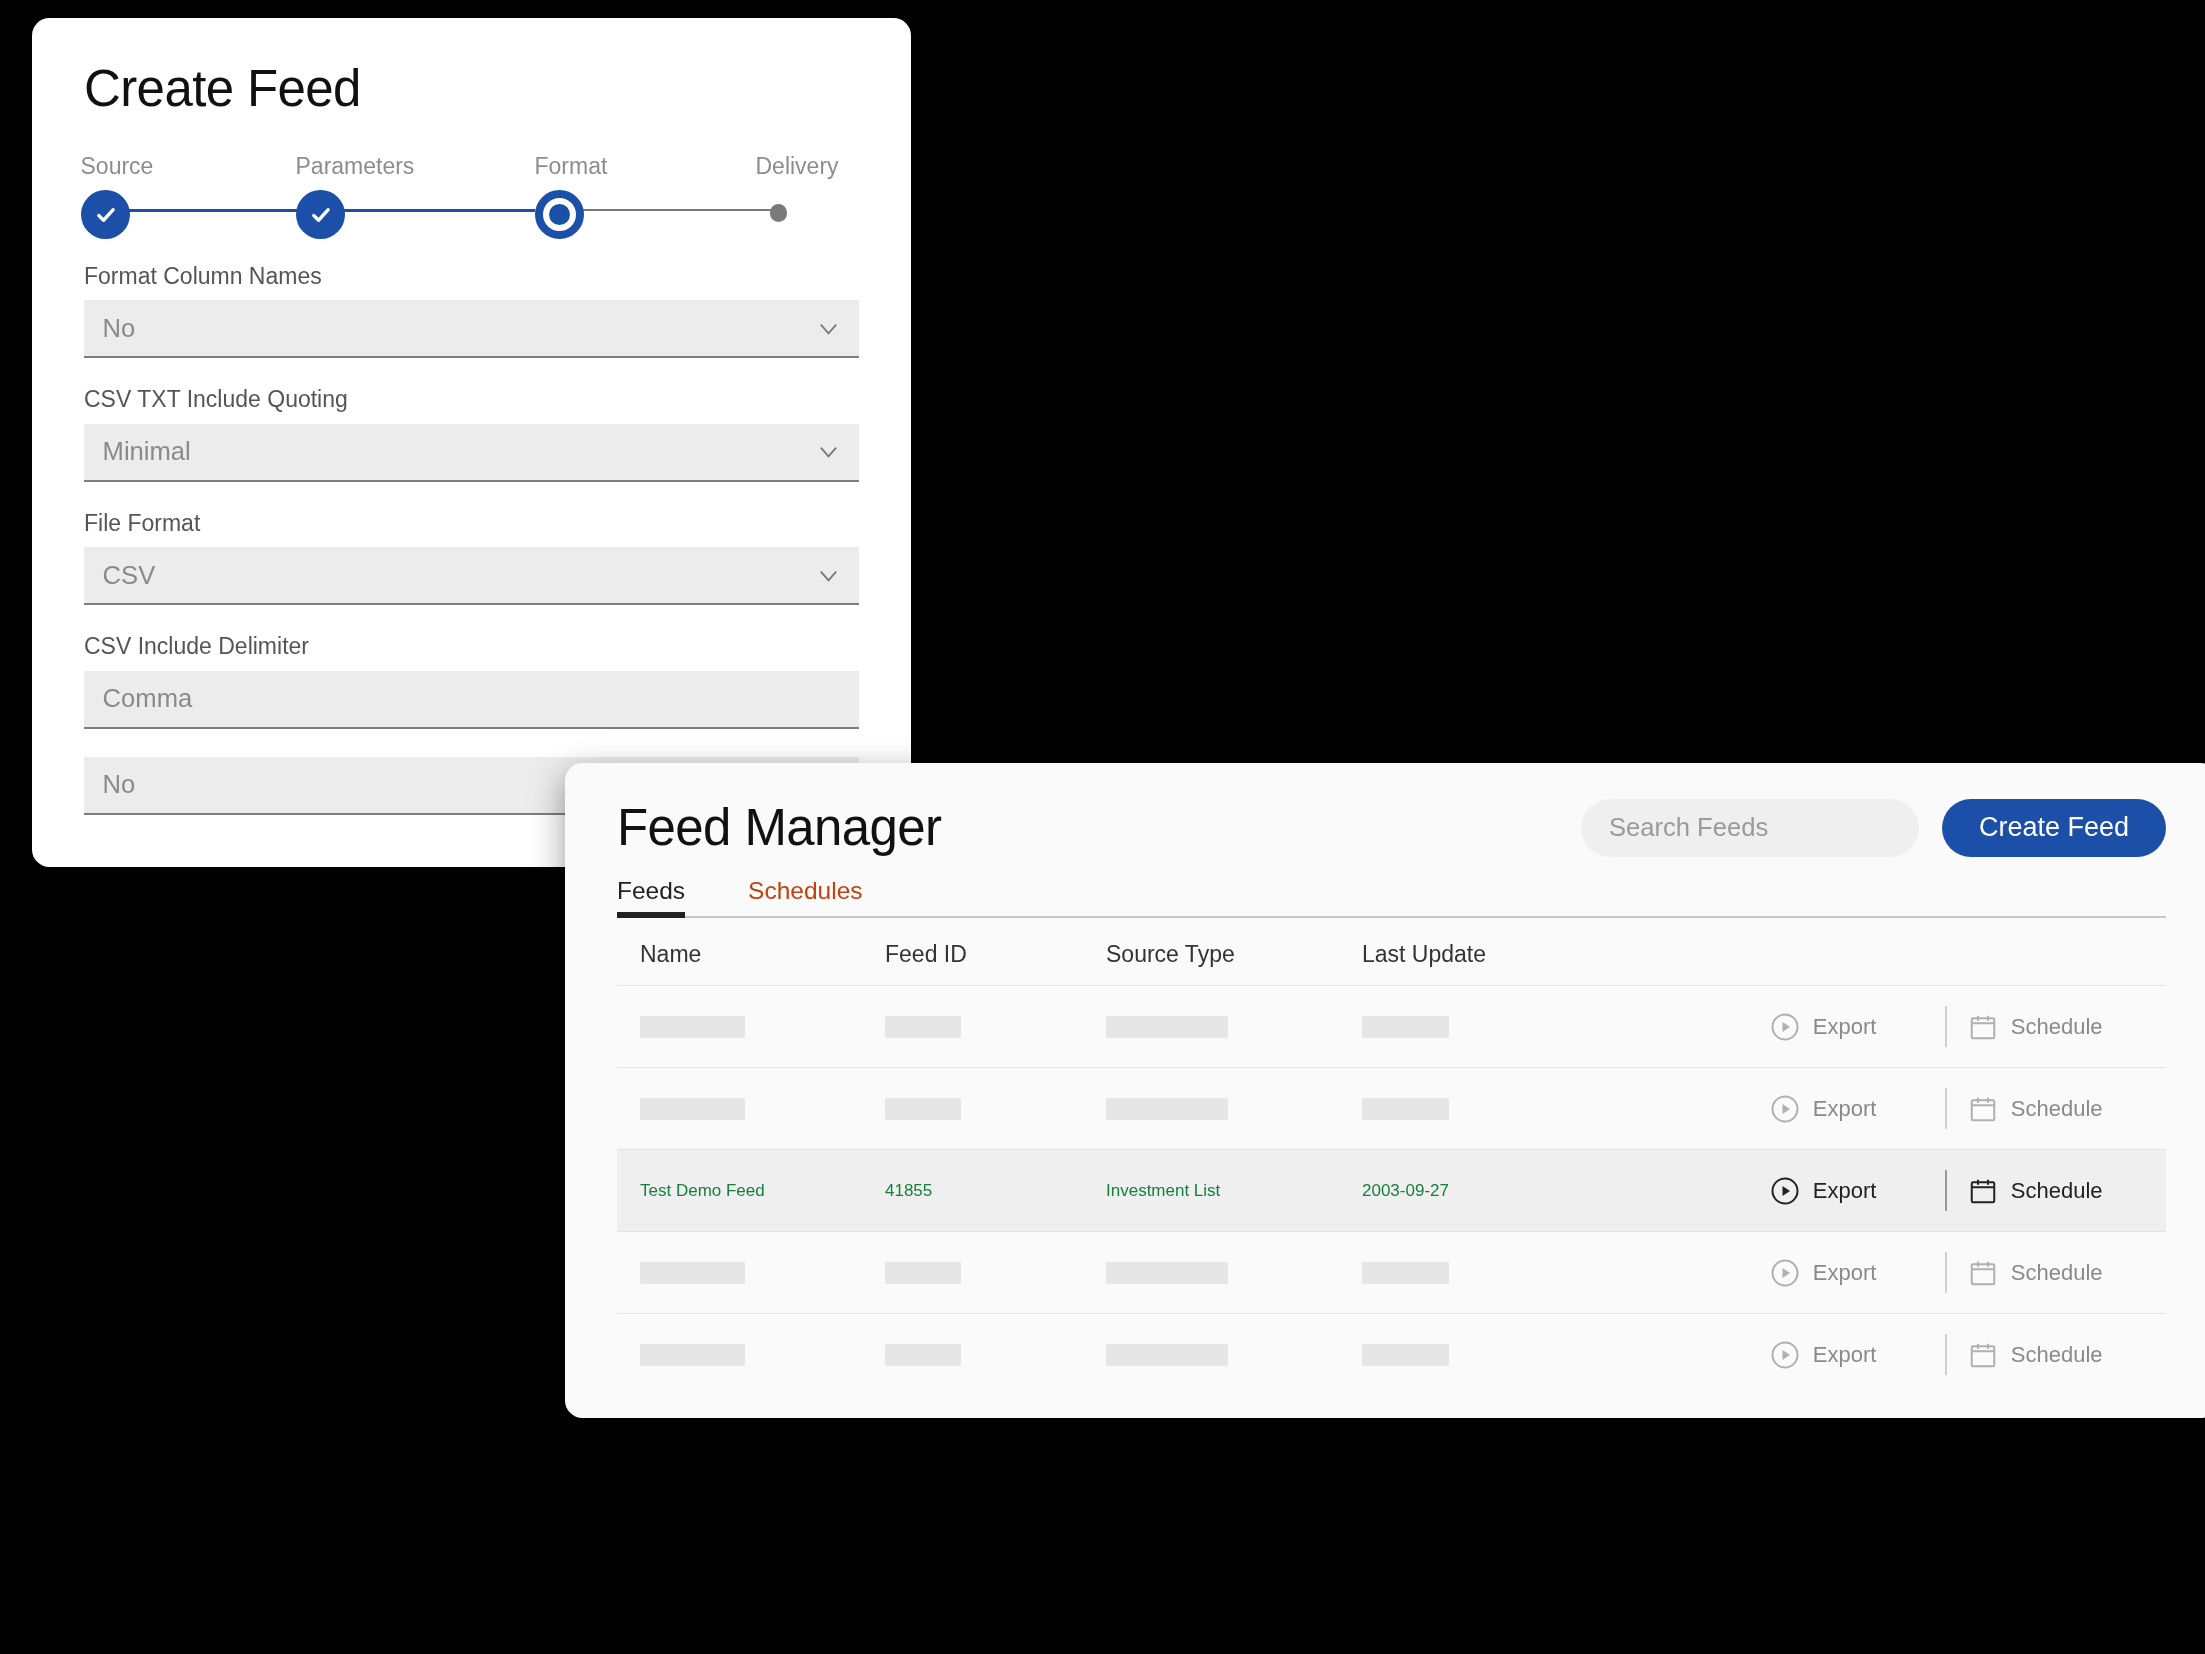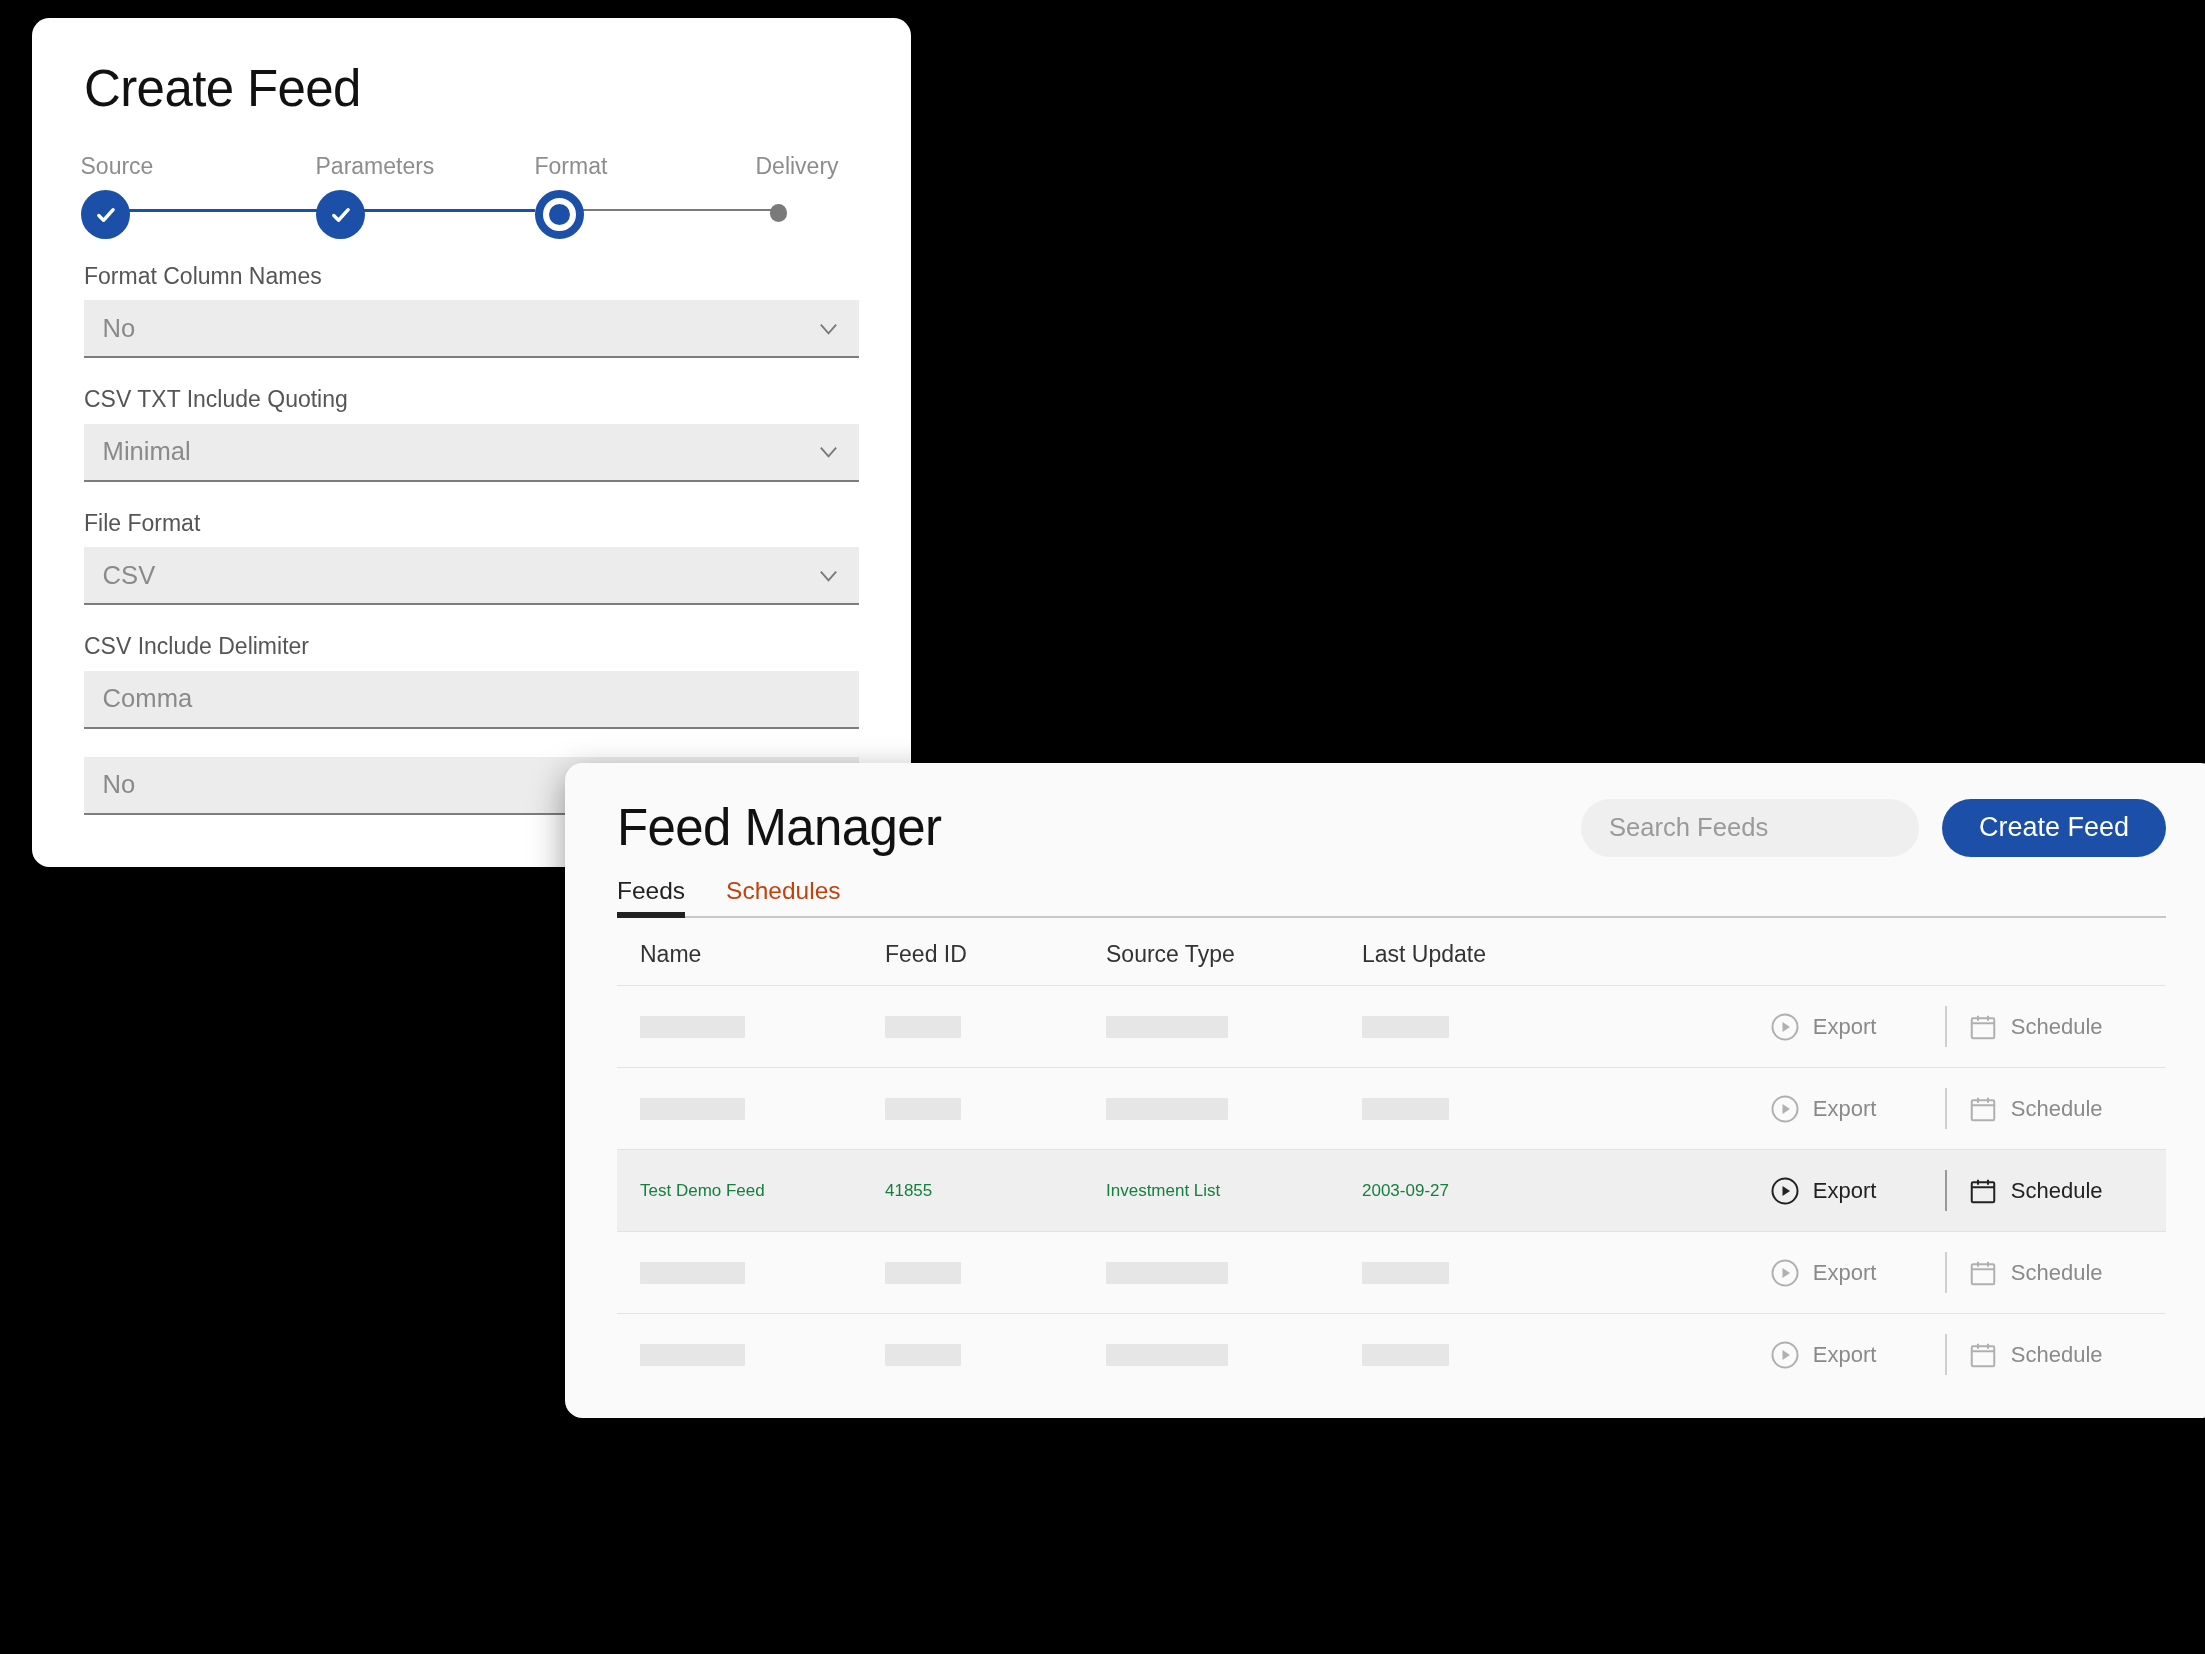--- a/index.html
+++ b/index.html
@@ -93,21 +93,21 @@
   }
   .search-input::placeholder { color:#9a9a9a; }
   .search-icon { width: 25.6px; height: 25.6px; flex: 0 0 25.6px; }
   .create-btn {
     height: 58px; padding: 0 37px; border-radius: 35px;
     background: #1b4fa8; color:#fff; font-size: 27px; font-weight: 300;
     border: none; cursor: pointer;
   }
 
   
-  .tabs { display:flex; gap: 41px; border-bottom: 2.3px solid #c7c7c7; }
+  .tabs { display:flex; gap: 63px; border-bottom: 2.3px solid #c7c7c7; }
   .tab { font-size: 24.5px; color:#c2410c; padding-bottom: 10.5px; cursor:pointer; position:relative; }
   .tab.active { color:#222; }
   .tab.active::after {
     content:''; position:absolute; left:0; right:0; bottom:-2.3px; height:5.8px; background:#222;
   }
 
   
   .thead, .trow {
     display:grid;
     grid-template-columns: 245px 221px 256px 1fr 175px 23px 175px;
@@ -153,21 +153,21 @@
 
     <div class="step" style="left:0;">
       <div class="step-label">Source</div>
       <div class="step-dot">
         <svg class="checkmark" viewBox="0 0 24 24" fill="none" stroke="#fff" stroke-width="3.5" stroke-linecap="round" stroke-linejoin="round">
             <polyline points="5 13 10 18 20 7"></polyline>
           </svg>
       </div>
     </div>
 
-    <div class="step" style="left:215px;margin-left:20px;">
+    <div class="step" style="left:215px;">
       <div class="step-label">Parameters</div>
       <div class="step-dot">
         <svg class="checkmark" viewBox="0 0 24 24" fill="none" stroke="#fff" stroke-width="3.5" stroke-linecap="round" stroke-linejoin="round">
             <polyline points="5 13 10 18 20 7"></polyline>
           </svg>
       </div>
     </div>
 
     <div class="step" style="left:454px;">
       <div class="step-label">Format</div>

